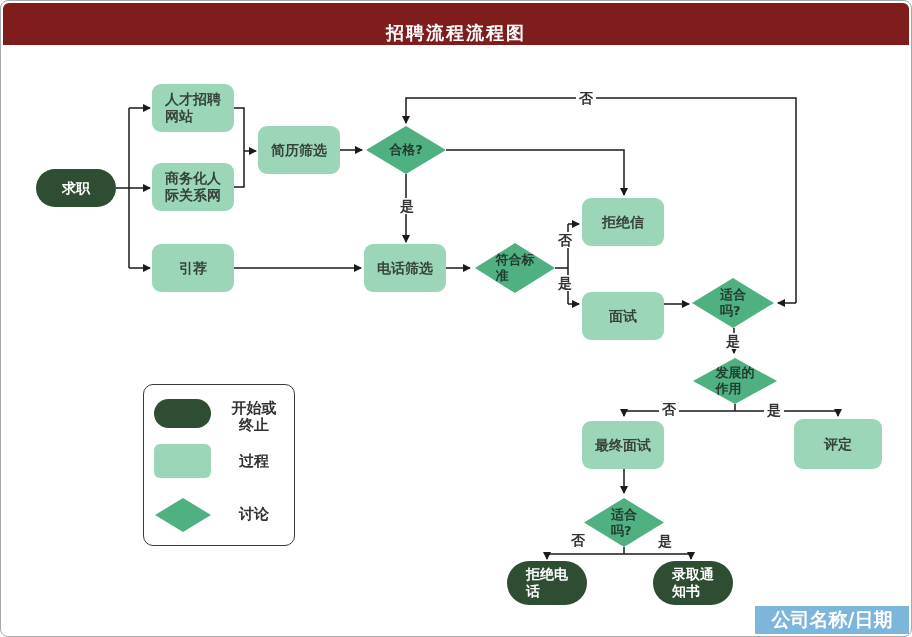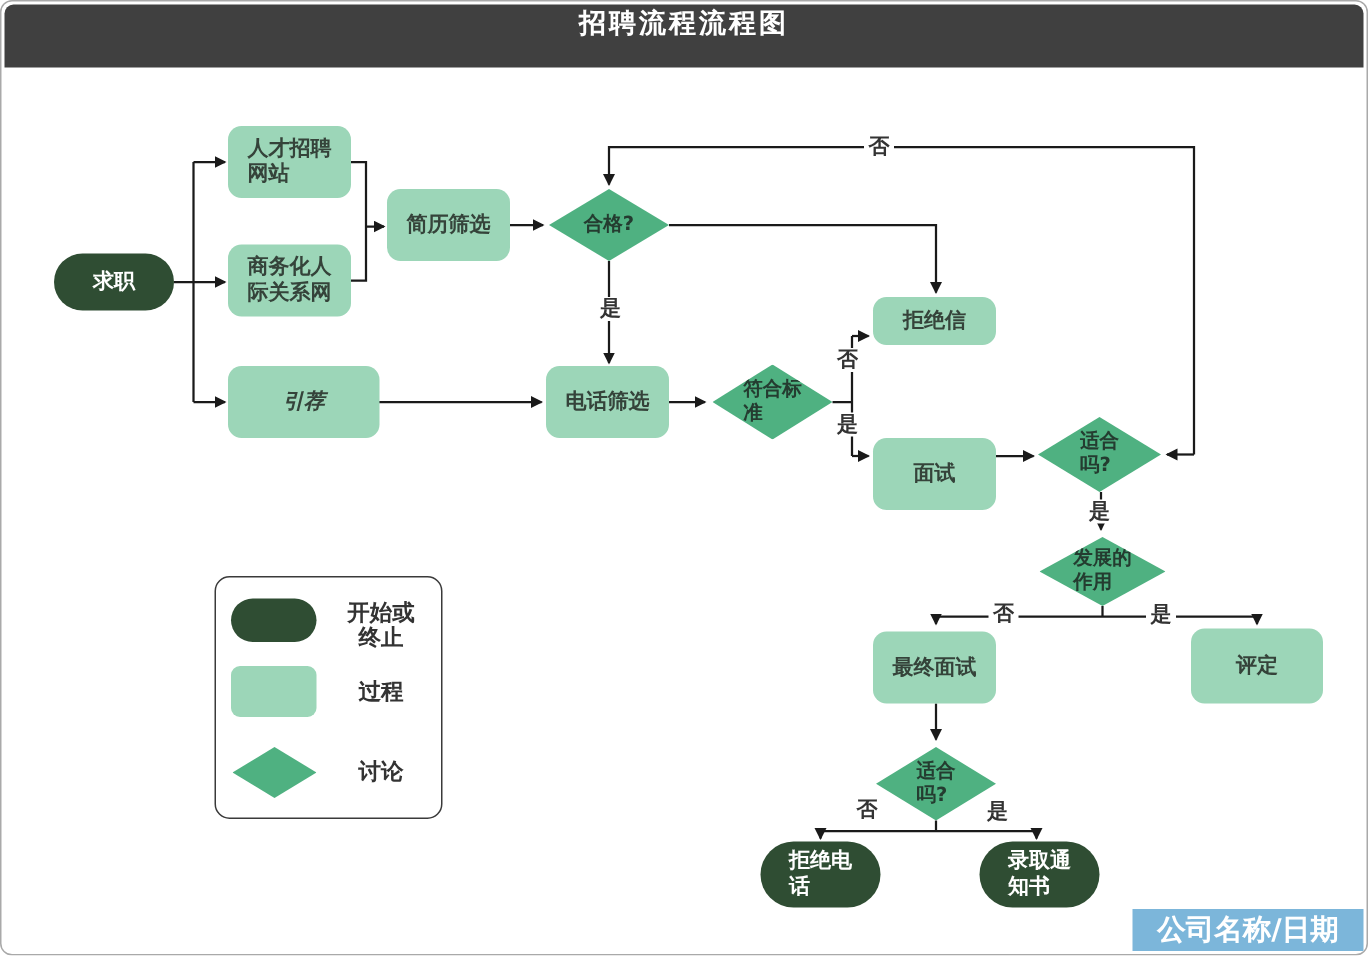--- a/index.html
+++ b/index.html
@@ -1,19 +1,19 @@
 <!DOCTYPE html>
 <html><head>
 <meta charset="utf-8">
 <style>
   html,body{margin:0;padding:0;background:#ffffff;font-family:"DejaVu Sans","Liberation Sans",sans-serif;}
   .page{position:relative;width:912px;height:637px;box-sizing:border-box;background:#ffffff;
         border:1px solid #a9a9a9;border-radius:8px;overflow:hidden;}
-  .header{position:absolute;left:2px;top:2px;right:2px;height:42px;background:#404040;
-          border-radius:6px 6px 0 0;display:flex;align-items:flex-start;justify-content:center;}
+  .header{position:absolute;left:2px;top:2px;right:2px;height:42px;background:#7f1d1d;
+          border-radius:6px 6px 0 0;display:flex;align-items:flex-end;justify-content:center;}
   .header span{color:#ffffff;font-size:18px;font-weight:bold;letter-spacing:2px;}
   .footer{position:absolute;right:2px;bottom:2px;width:154px;height:28px;background:#7cb6da;
           display:flex;align-items:center;justify-content:center;}
   .footer span{color:#ffffff;font-size:19px;font-weight:600;}
   svg.wires{position:absolute;left:0;top:0;width:912px;height:637px;}
   .node{position:absolute;display:flex;align-items:center;justify-content:center;text-align:left;
         box-sizing:border-box;}
   .node span{white-space:pre-line;line-height:17px;font-weight:600;}
   .proc{background:#9cd6b8;border-radius:9px;color:#35433a;font-size:14px;}
   .term{background:#2f4d33;border-radius:22px;color:#ffffff;font-size:14px;}
@@ -79,42 +79,42 @@
   <div class="node proc" style="left:151px;top:83px;width:82px;height:48px;">
     <span>人才招聘
 网站</span>
     </div>
 
   <div class="node proc" style="left:151px;top:162px;width:82px;height:48px;">
     <span>商务化人
 际关系网</span>
     </div>
 
-  <div class="node proc" style="left:151px;top:243px;width:101px;height:48px;font-style:italic;">
+  <div class="node proc" style="left:151px;top:243px;width:82px;height:48px;">
     <span>引荐</span>
     </div>
 
   <div class="node proc" style="left:257px;top:125px;width:82px;height:48px;">
     <span>简历筛选</span>
     </div>
 
   <div class="node dec" style="left:365px;top:125px;width:80px;height:48px;">
     <span>合格?</span>
     </div>
 
   <div class="node proc" style="left:363px;top:243px;width:82px;height:48px;">
     <span>电话筛选</span>
     </div>
 
   <div class="node dec" style="left:474px;top:242px;width:80px;height:50px;">
     <span>符合标
 准</span>
     </div>
 
-  <div class="node proc" style="left:581px;top:197px;width:82px;height:32px;">
+  <div class="node proc" style="left:581px;top:197px;width:82px;height:48px;">
     <span>拒绝信</span>
     </div>
 
   <div class="node proc" style="left:581px;top:279px;width:82px;height:48px;margin-top:12px;">
     <span>面试</span>
     </div>
 
   <div class="node dec" style="left:691px;top:277px;width:82px;height:50px;">
     <span>适合
 吗?</span>

